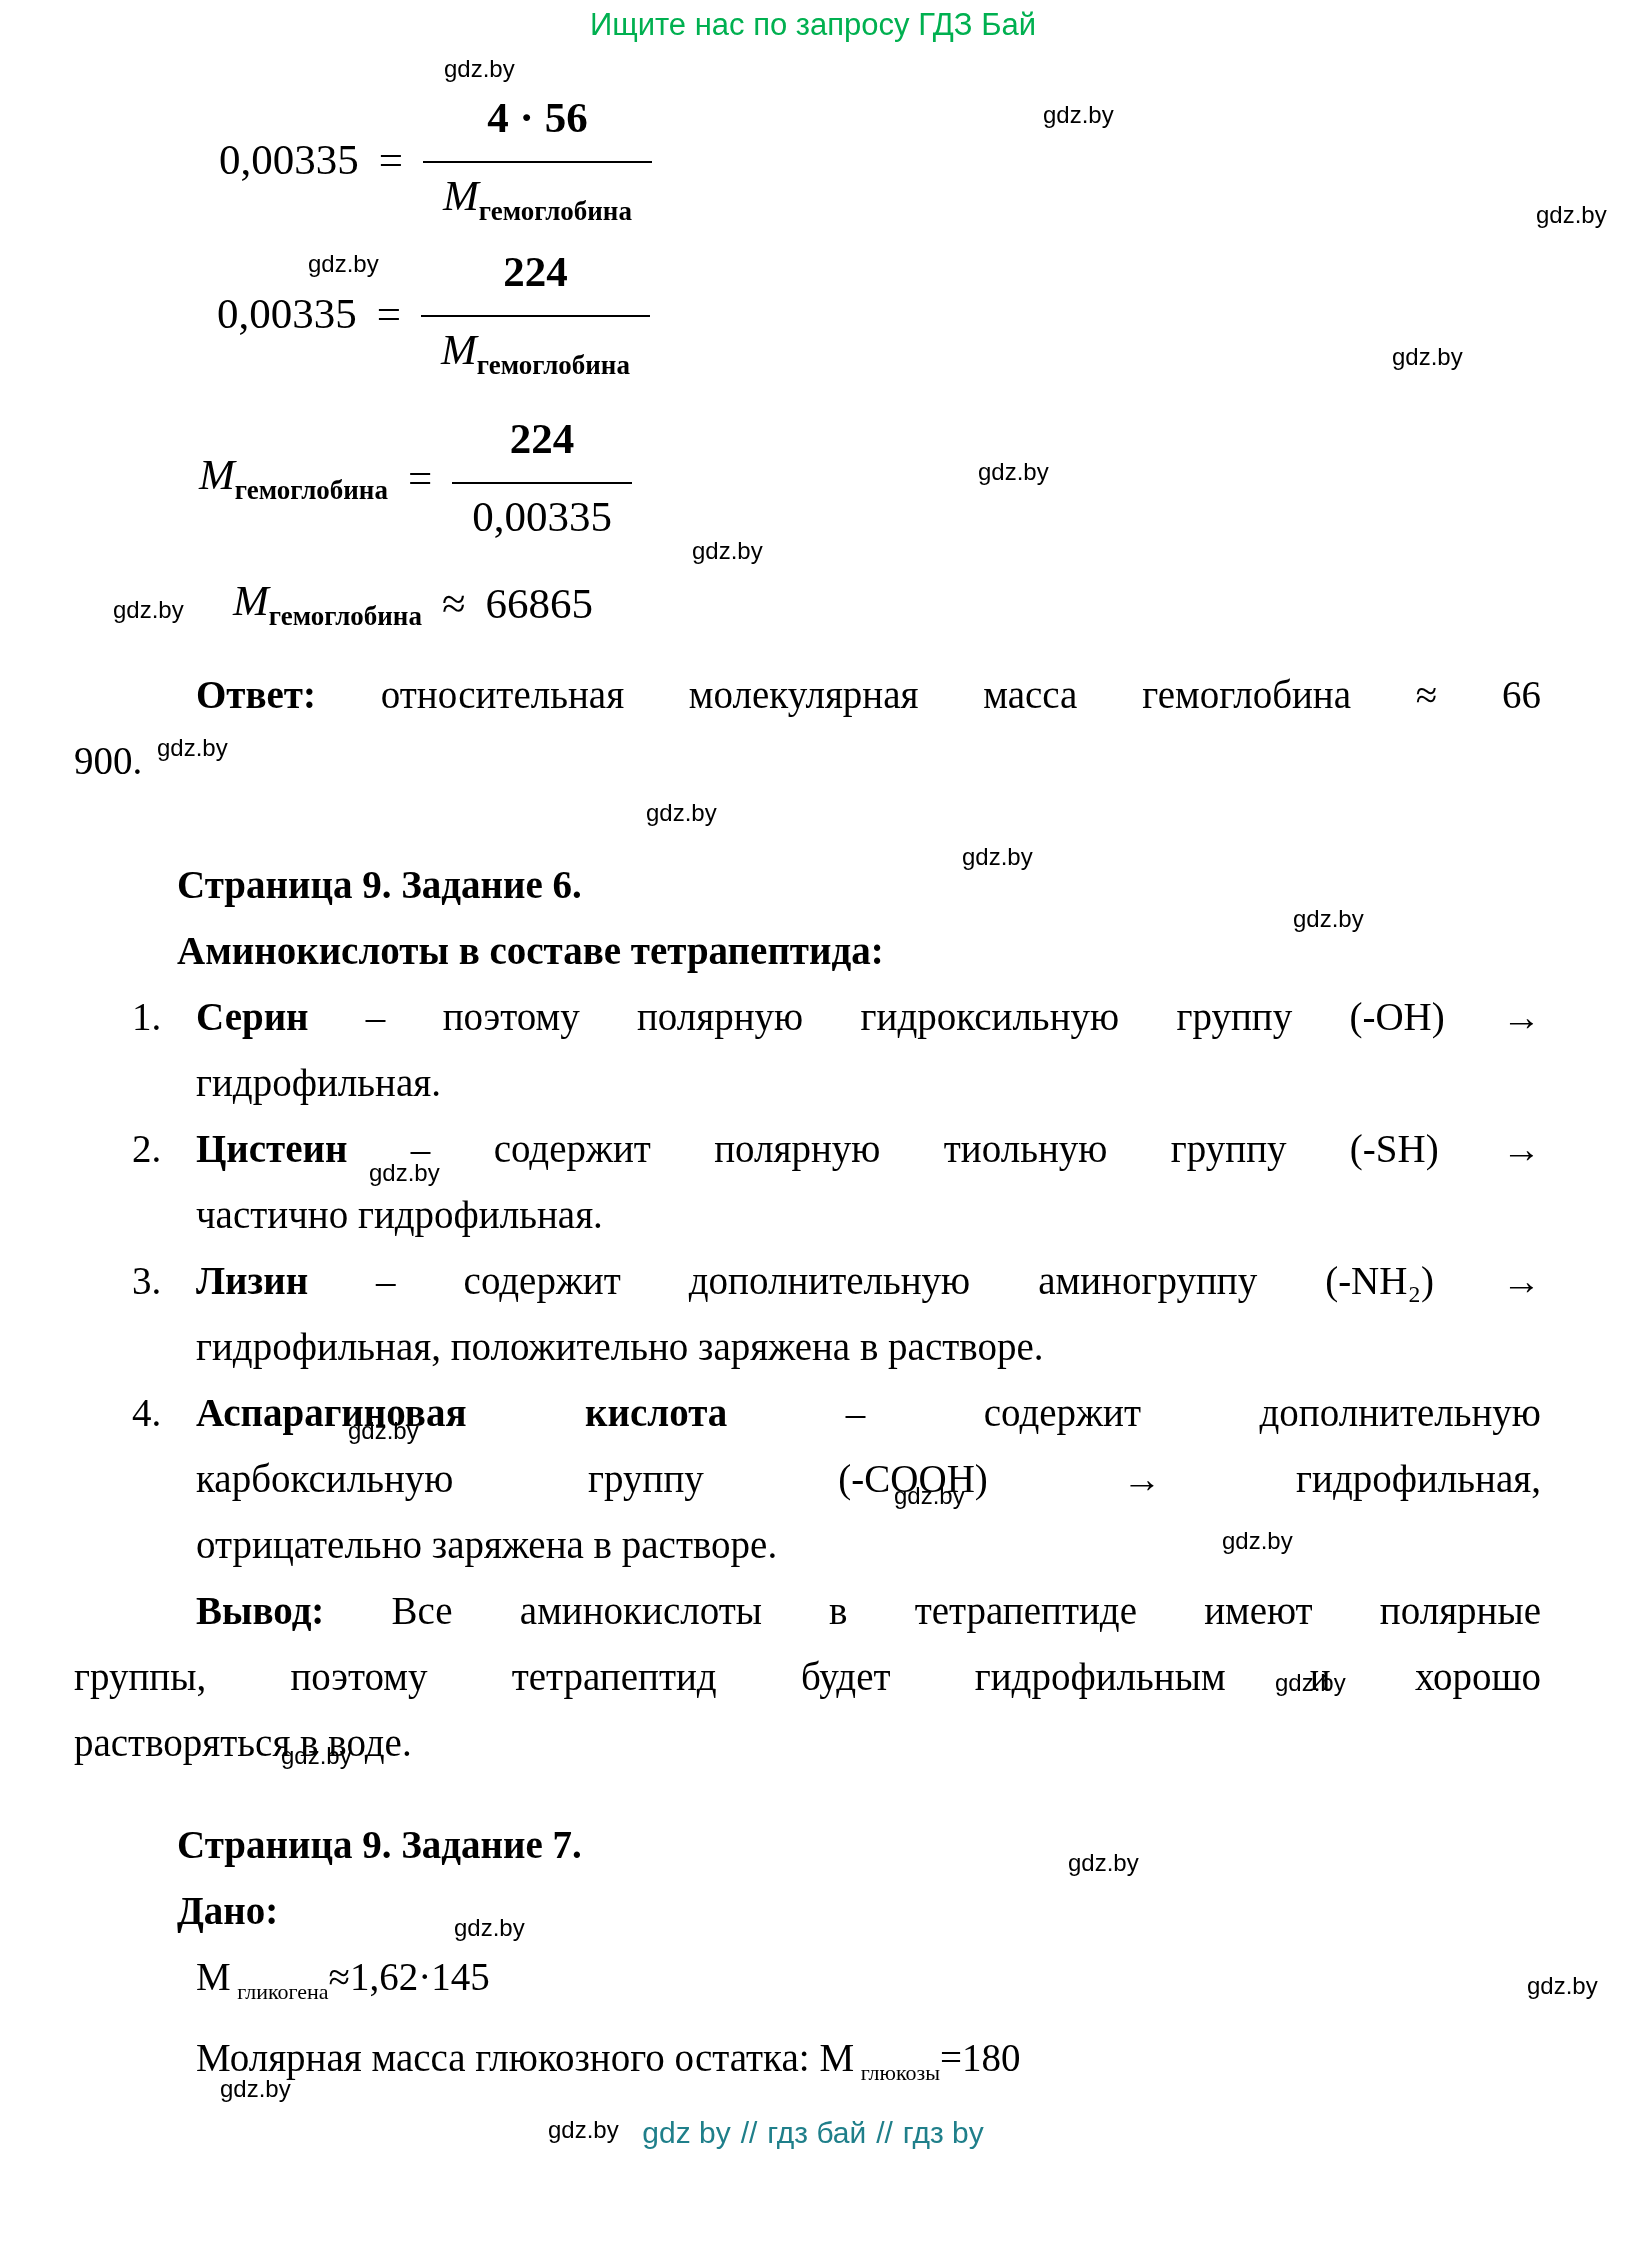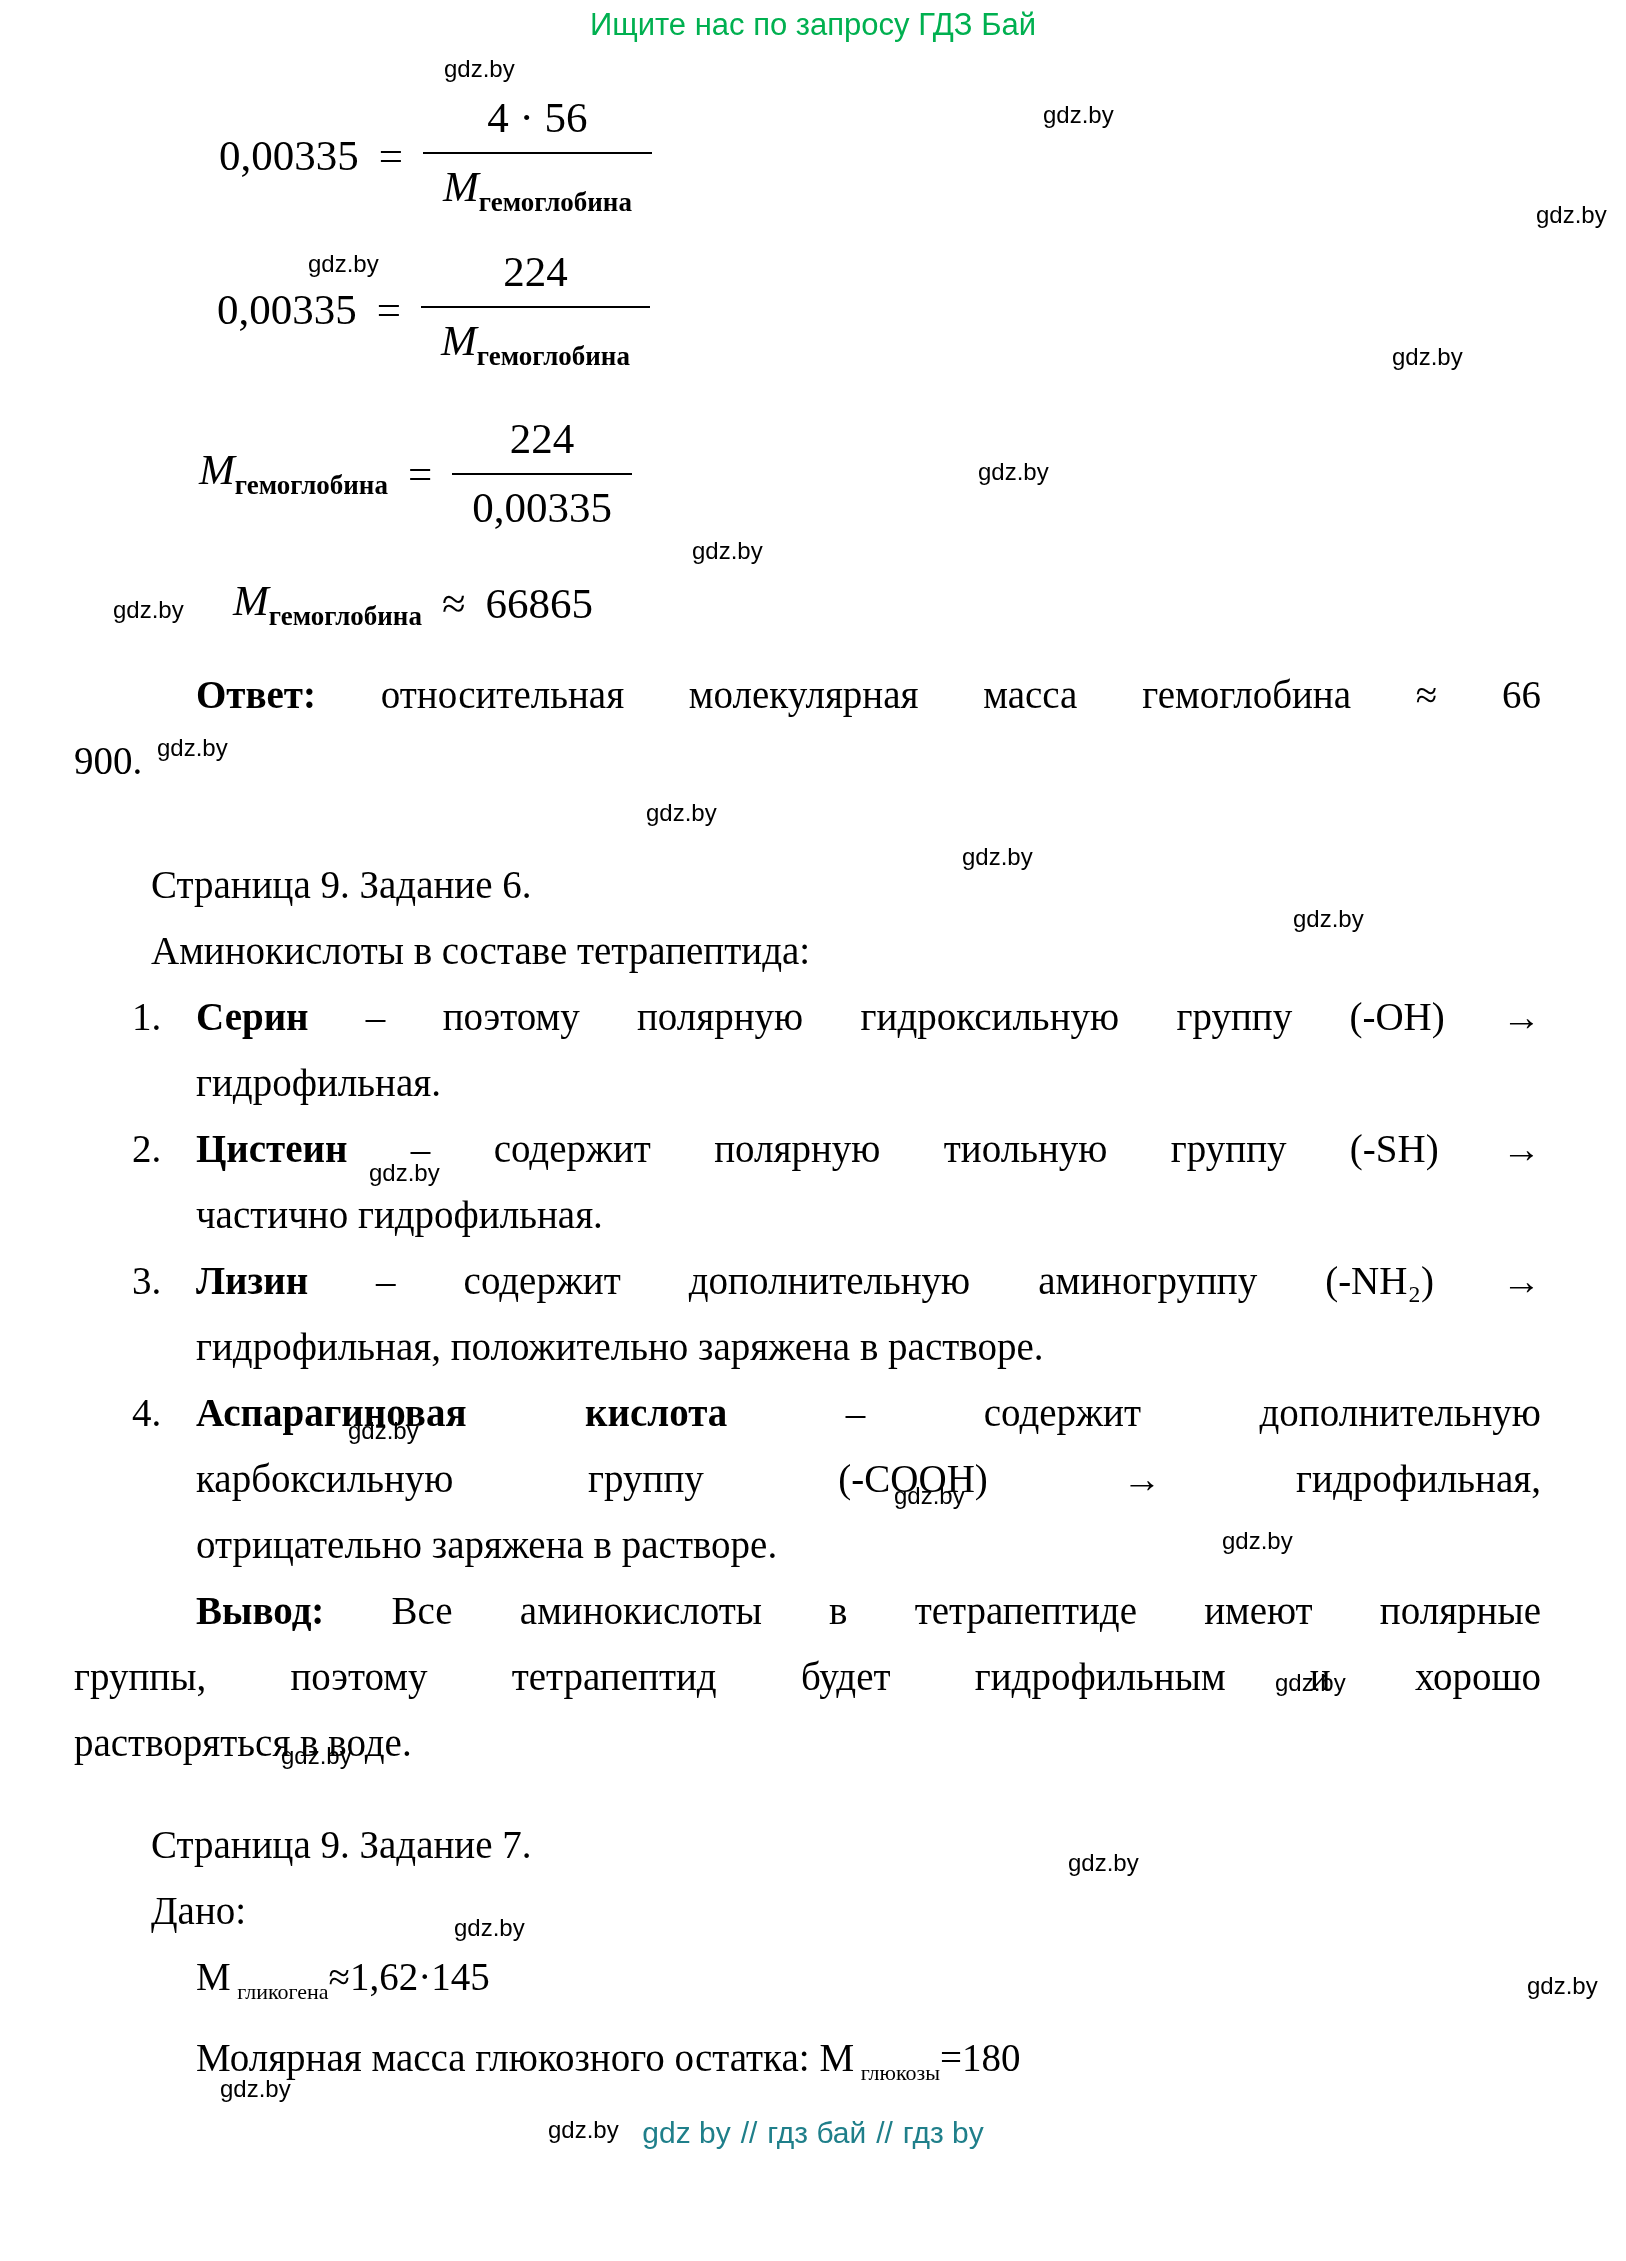--- a/index.html
+++ b/index.html
@@ -15,30 +15,30 @@
 
   .banner{position:absolute;top:6.6px;left:0;width:100%;text-align:center;
           font-family:"Liberation Sans", sans-serif;font-size:31px;color:var(--banner-green);}
 
   .wm{position:absolute;font-family:"Liberation Sans", sans-serif;font-size:24px;
       color:#000;white-space:nowrap;z-index:5;}
 
   .formula{position:absolute;display:flex;align-items:center;font-size:43px;}
   .f-rel{margin:0 20px;}
   .frac{display:inline-flex;flex-direction:column;align-items:center;}
-  .frac .num{padding:0 20px 10px;}
+  .frac .num{padding:0 20px 19px;font-weight:bold;}
   .frac .den{border-top:2.5px solid #000;padding:8.3px 20px 0;}
   .formula i{font-style:italic;}
   .formula sub{font-size:27px;font-style:normal;font-weight:bold;}
 
   .main{position:absolute;left:74px;top:662px;width:1467px;
         font-size:39px;line-height:66px;}
   .stretch{text-align:justify;text-align-last:justify;}
   .indent{text-indent:122px;}
-  .h{font-weight:normal;margin-left:77px;}
+  .h{font-weight:bold;margin-left:103px;}
   .h6{margin-top:58px;}
   .h7{margin-top:36px;}
   .sol{margin-top:89px;}
   .li{position:relative;padding-left:122px;}
   .li-num{position:absolute;left:58px;top:0;}
   .given{margin-left:122px;}
   .given sub{font-size:22px;margin-left:6.6px;}
 
   .footer{position:absolute;bottom:5px;left:0;width:100%;text-align:center;
           font-family:"Liberation Sans", sans-serif;font-size:30px;color:var(--footer-teal);}

